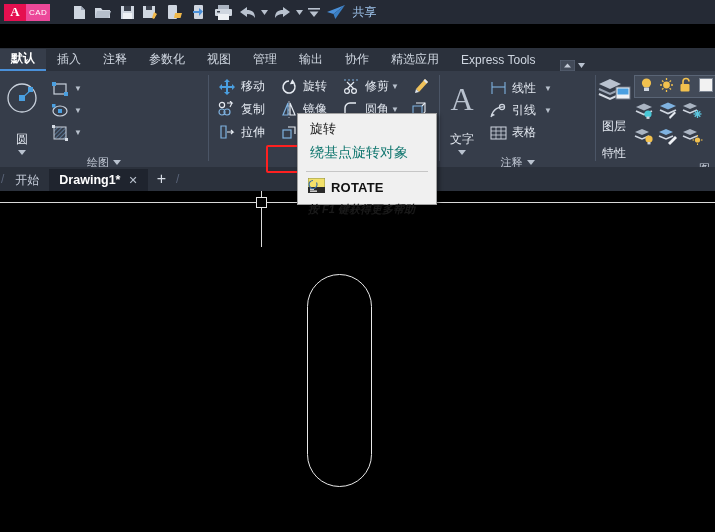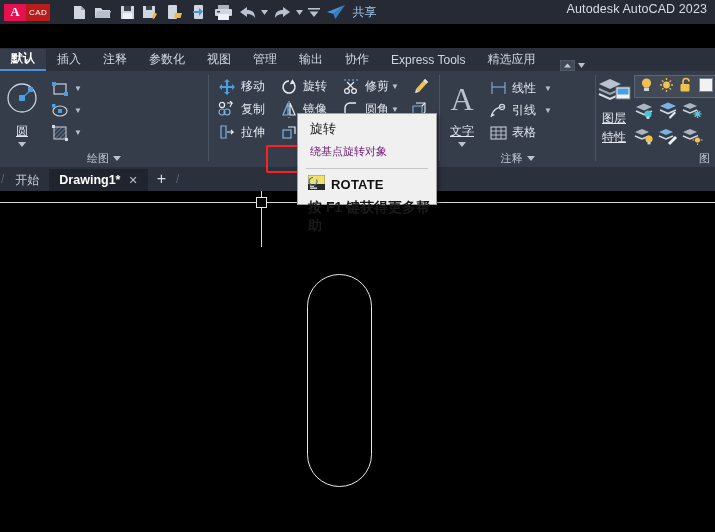--- a/index.html
+++ b/index.html
@@ -16,21 +16,21 @@
     position: absolute; left: 0; top: 0; width: 715px; height: 24px;
     background: #252a35; display: flex; align-items: center;
   }
   .logo-a {
     width: 22px; height: 17px; background: #e51050; color: #fff;
     font-size: 13px; font-weight: bold; display: flex;
     align-items: center; justify-content: center; margin-left: 4px;
     font-family: "Liberation Serif", serif;
   }
   .logo-cad {
-    height: 17px; background: #b91c1c; color: #fff; font-size: 8px;
+    height: 17px; background: #ec4899; color: #fff; font-size: 8px;
     display: flex; align-items: center; justify-content: center;
     padding: 0 3px; letter-spacing: .5px;
   }
   .qat { display: flex; align-items: center; gap: 2px; margin-left: 18px; }
   .qicon {
     width: 22px; height: 20px; display: flex; align-items: center;
     justify-content: center;
   }
   .qcaret { width: 9px; height: 20px; display:flex; align-items:center; justify-content:center; }
   .share-lbl {
@@ -78,45 +78,45 @@
     height: 17px; color: #c3cad6; font-size: 11px;
     display: flex; align-items: center; justify-content: center; gap: 4px;
   }
   .panel-sep { width: 1px; background: #4b5566; margin: 4px 0 6px 0; }
 
   .bigbtn {
     width: 56px; display: flex; flex-direction: column; align-items: center;
     padding-top: 2px;
   }
   .bigbtn .glyph { height: 42px; display: flex; align-items: center; justify-content: center; }
-  .bigbtn .lbl { color: #e3e8f0; font-size: 12px; margin-top: 4px; text-decoration: underline; }
+  .bigbtn .lbl { color: #e3e8f0; font-size: 12px; margin-top: 12px; }
   .smallstack { display: flex; flex-direction: column; gap: 1px; padding-top: 3px; }
   .smallrow { display: flex; align-items: center; height: 21px; }
   .smallrow .ico { width: 24px; display:flex; align-items:center; justify-content:center; }
   .smallrow .lbl { color: #e3e8f0; font-size: 12px; margin-left: 2px; white-space: nowrap; }
   .caret-sm { width: 12px; text-align: center; color: #b8c0cc; font-size: 8px; }
 
   
   .hl-rotate {
     position: absolute; left: 266px; top: 74px; width: 70px; height: 28px;
     border: 2px solid #ff2020; border-radius: 2px; pointer-events: none; z-index: 40;
   }
 
   
   .tooltip {
     position: absolute; left: 297px; top: 113px; width: 140px; height: 92px;
     background: #f0f0f0; border: 1px solid #a0a0a0; z-index: 60;
     box-shadow: 2px 2px 4px rgba(0,0,0,.45);
   }
   .tt-title { color: #1a1a1a; font-size: 13px; padding: 6px 0 0 12px; }
-  .tt-desc  { color: #701a75; font-size: 11px; padding: 6px 0 0 12px; }
+  .tt-desc  { color: #0f766e; font-size: 14px; padding: 6px 0 0 12px; }
   .tt-rule  { height: 1px; background: #c6c6c6; margin: 9px 8px 0 8px; }
   .tt-cmd   { display: flex; align-items: center; gap: 6px; padding: 6px 0 0 10px; }
   .tt-cmd .cmdtxt { color: #111; font-size: 13px; font-weight: bold; letter-spacing: .2px; }
-  .tt-help  { color: #1a1a1a; font-size: 14px; font-weight: bold; padding: 5px 0 0 10px; }
+  .tt-help  { color: #1a1a1a; font-size: 11px; font-weight: bold; padding: 5px 0 0 10px; font-style: italic; }
 
   
   .doctabs {
     position: absolute; left: 0; top: 167px; width: 715px; height: 24px;
     background: #2b313c; display: flex; align-items: flex-end;
   }
   .dtab {
     height: 22px; display: flex; align-items: center; padding: 0 10px;
     color: #c7cedb; font-size: 12px; gap: 8px; position: relative;
   }
@@ -229,35 +229,34 @@
       </div>
       <div class="qicon" style="width:24px">
         <svg width="20" height="17" viewBox="0 0 20 17">
             <path d="M19 1L1 8l6.5 2L19 1z" fill="#4a90d9"></path>
             <path d="M19 1L7.5 10l1.8 5L19 1z" fill="#3a7fc4"></path>
           </svg>
       </div>
       <div class="share-lbl">共享</div>
     </div>
 
-    <div class="app-title">Autodesk AutoCAD 2023</div>
   </div>
 
 
   <div class="ribbontabs">
     <div class="rtab active">默认</div>
     <div class="rtab">插入</div>
     <div class="rtab">注释</div>
     <div class="rtab">参数化</div>
     <div class="rtab">视图</div>
     <div class="rtab">管理</div>
     <div class="rtab">输出</div>
     <div class="rtab">协作</div>
+    <div class="rtab">精选应用</div>
     <div class="rtab">Express Tools</div>
-    <div class="rtab">精选应用</div>
     <div class="rtab-collapse">
       <svg width="15" height="11" viewBox="0 0 15 11">
           <rect x="0" y="0" width="15" height="11" fill="#424a58" stroke="#5a6576"></rect>
           <path d="M4 7.5h7L7.5 3.5z" fill="#c3cad6"></path>
         </svg>
       <svg width="7" height="5" viewBox="0 0 7 5">
           <path d="M0 0h7L3.5 5z" fill="#b9c2cf"></path>
         </svg>
     </div>
   </div>

